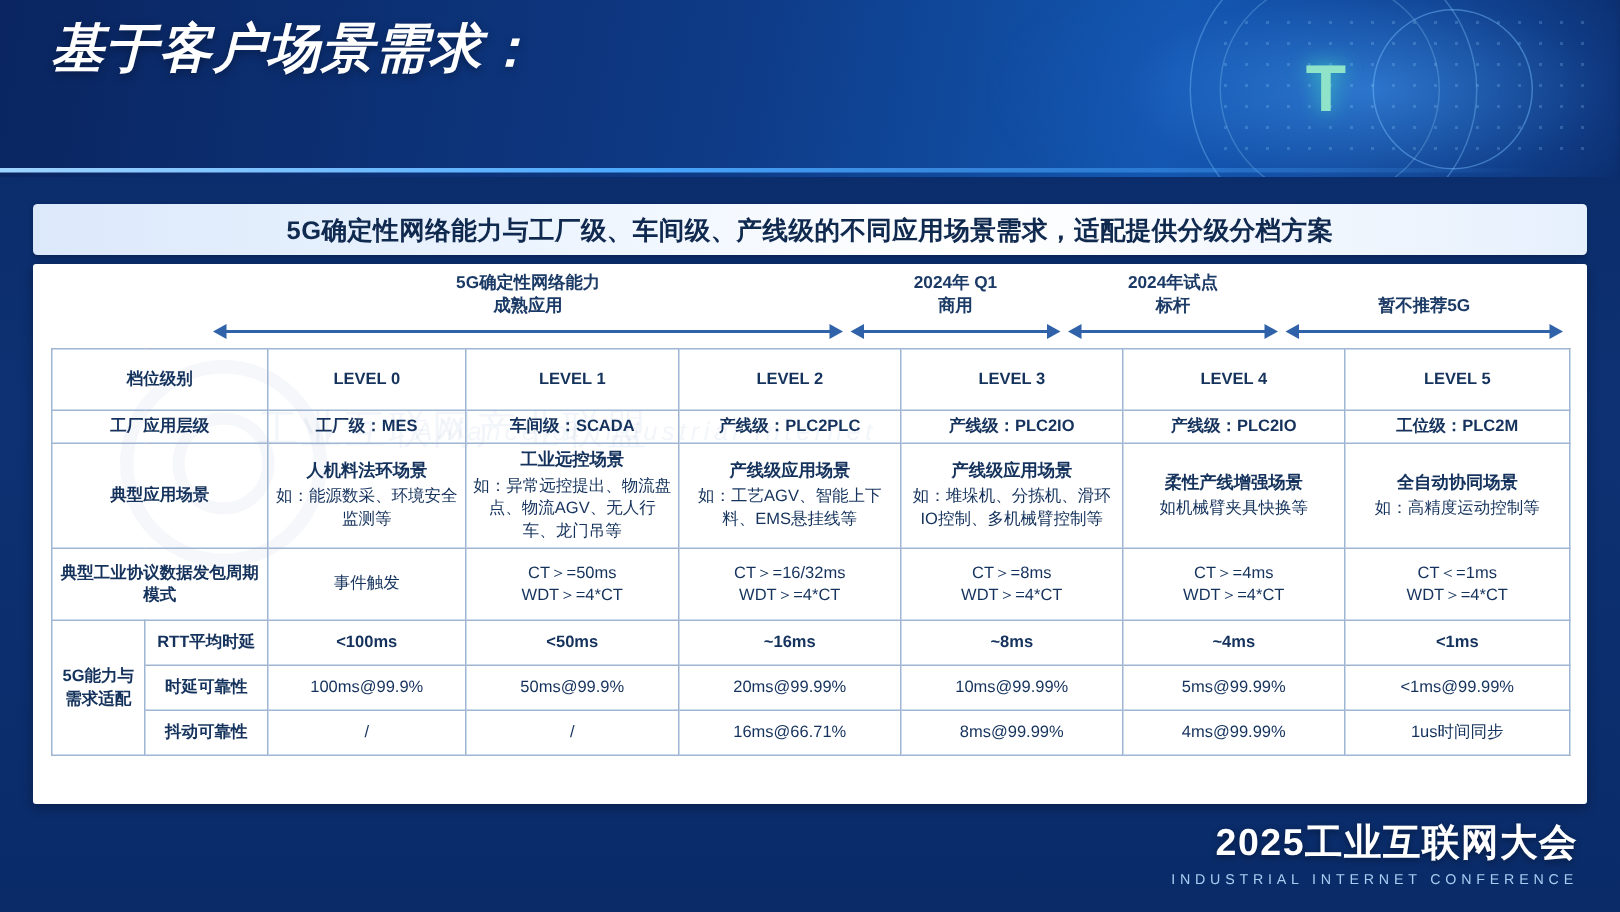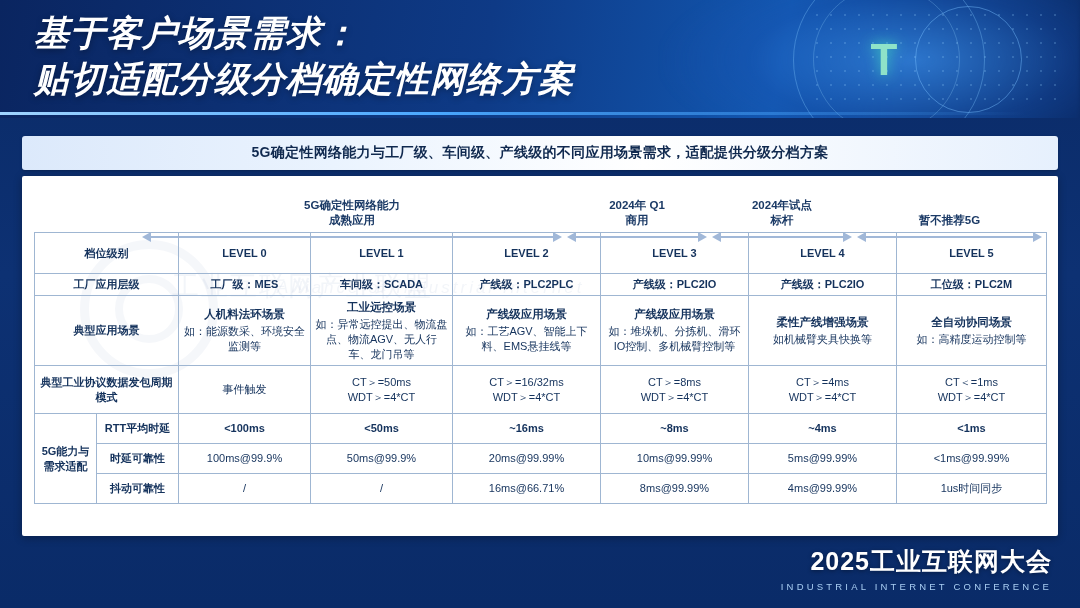--- a/index.html
+++ b/index.html
@@ -33,41 +33,41 @@
     text-shadow:0 2px 6px rgba(0,0,0,.35);font-style:italic;}
   .title .l2{display:block;}
   .hdr-underline{position:absolute;left:0;top:112px;width:1080px;height:3px;
     background:linear-gradient(90deg,#9fd4ff 0%,#4aa8ff 40%,rgba(40,120,220,0) 95%);}
 
   
   .subbar{position:absolute;left:22px;top:136px;width:1036px;height:34px;
     background:linear-gradient(90deg,#dce9fb 0%,#eaf3fe 30%,#ffffff 60%,#e6f0fd 100%);
     border-radius:3px;display:flex;align-items:center;justify-content:center;
     box-shadow:0 1px 3px rgba(0,0,0,.25);}
-  .subbar span{color:#10294f;font-size:14px;font-weight:bold;letter-spacing:.3px;}
+  .subbar span{color:#10294f;font-size:17px;font-weight:bold;letter-spacing:.3px;}
 
   
   .panel{position:absolute;left:22px;top:176px;width:1036px;height:360px;
     background:#ffffff;border-radius:2px;box-shadow:0 2px 8px rgba(0,0,0,.3);}
 
   
   .wm{position:absolute;left:0;top:0;width:1036px;height:360px;overflow:hidden;
     pointer-events:none;}
   .wm-txt{position:absolute;left:150px;top:56px;font-size:27px;font-weight:normal;
     color:rgba(40,80,150,.13);white-space:nowrap;letter-spacing:2px;margin-top:36px;}
   .wm-sub{position:absolute;left:255px;top:102px;font-size:17px;
     color:rgba(40,80,150,.13);white-space:nowrap;letter-spacing:3px;font-style:italic;}
   .wm-ring{position:absolute;left:58px;top:64px;width:120px;height:120px;
     border:9px solid rgba(40,80,150,.10);border-radius:50%;}
   .wm-ring:after{content:"";position:absolute;left:26px;top:26px;width:52px;height:52px;
     border:8px solid rgba(40,80,150,.10);border-radius:50%;}
 
   
   .tl{position:absolute;left:0;top:4px;width:1036px;height:52px;}
-  .tl-seg{position:absolute;top:16px;height:52px;}
+  .tl-seg{position:absolute;top:0;height:52px;}
   .tl-label{text-align:center;font-size:11.5px;color:#1b3a66;font-weight:bold;
     line-height:15px;padding-top:2px;}
   .tl-arrow{position:absolute;left:0;right:0;top:36px;height:10px;}
   .tl-arrow .line{position:absolute;left:8px;right:8px;top:4px;height:1.6px;background:#2f62a8;}
   .tl-arrow .ah{position:absolute;top:0;width:0;height:0;
     border-top:5px solid transparent;border-bottom:5px solid transparent;}
   .tl-arrow .ah.left{left:0;border-right:9px solid #2f62a8;}
   .tl-arrow .ah.right{right:0;border-left:9px solid #2f62a8;}
 
   
@@ -101,21 +101,20 @@
 
   <div class="header">
     <div class="hdr-glow"></div>
     <div class="hdr-dots"></div>
     <div class="hdr-circ c1"></div>
     <div class="hdr-circ c2"></div>
     <div class="hdr-circ c3"></div>
     <div class="hdr-logo">T</div>
     <div class="title">
       <span>基于客户场景需求：</span>
-      <span class="l2">贴切适配分级分档确定性网络方案</span>
     </div>
   </div>
   <div class="hdr-underline"></div>
 
   <div class="subbar">
     <span>5G确定性网络能力与工厂级、车间级、产线级的不同应用场景需求，适配提供分级分档方案</span>
   </div>
 
   <div class="panel">
 

